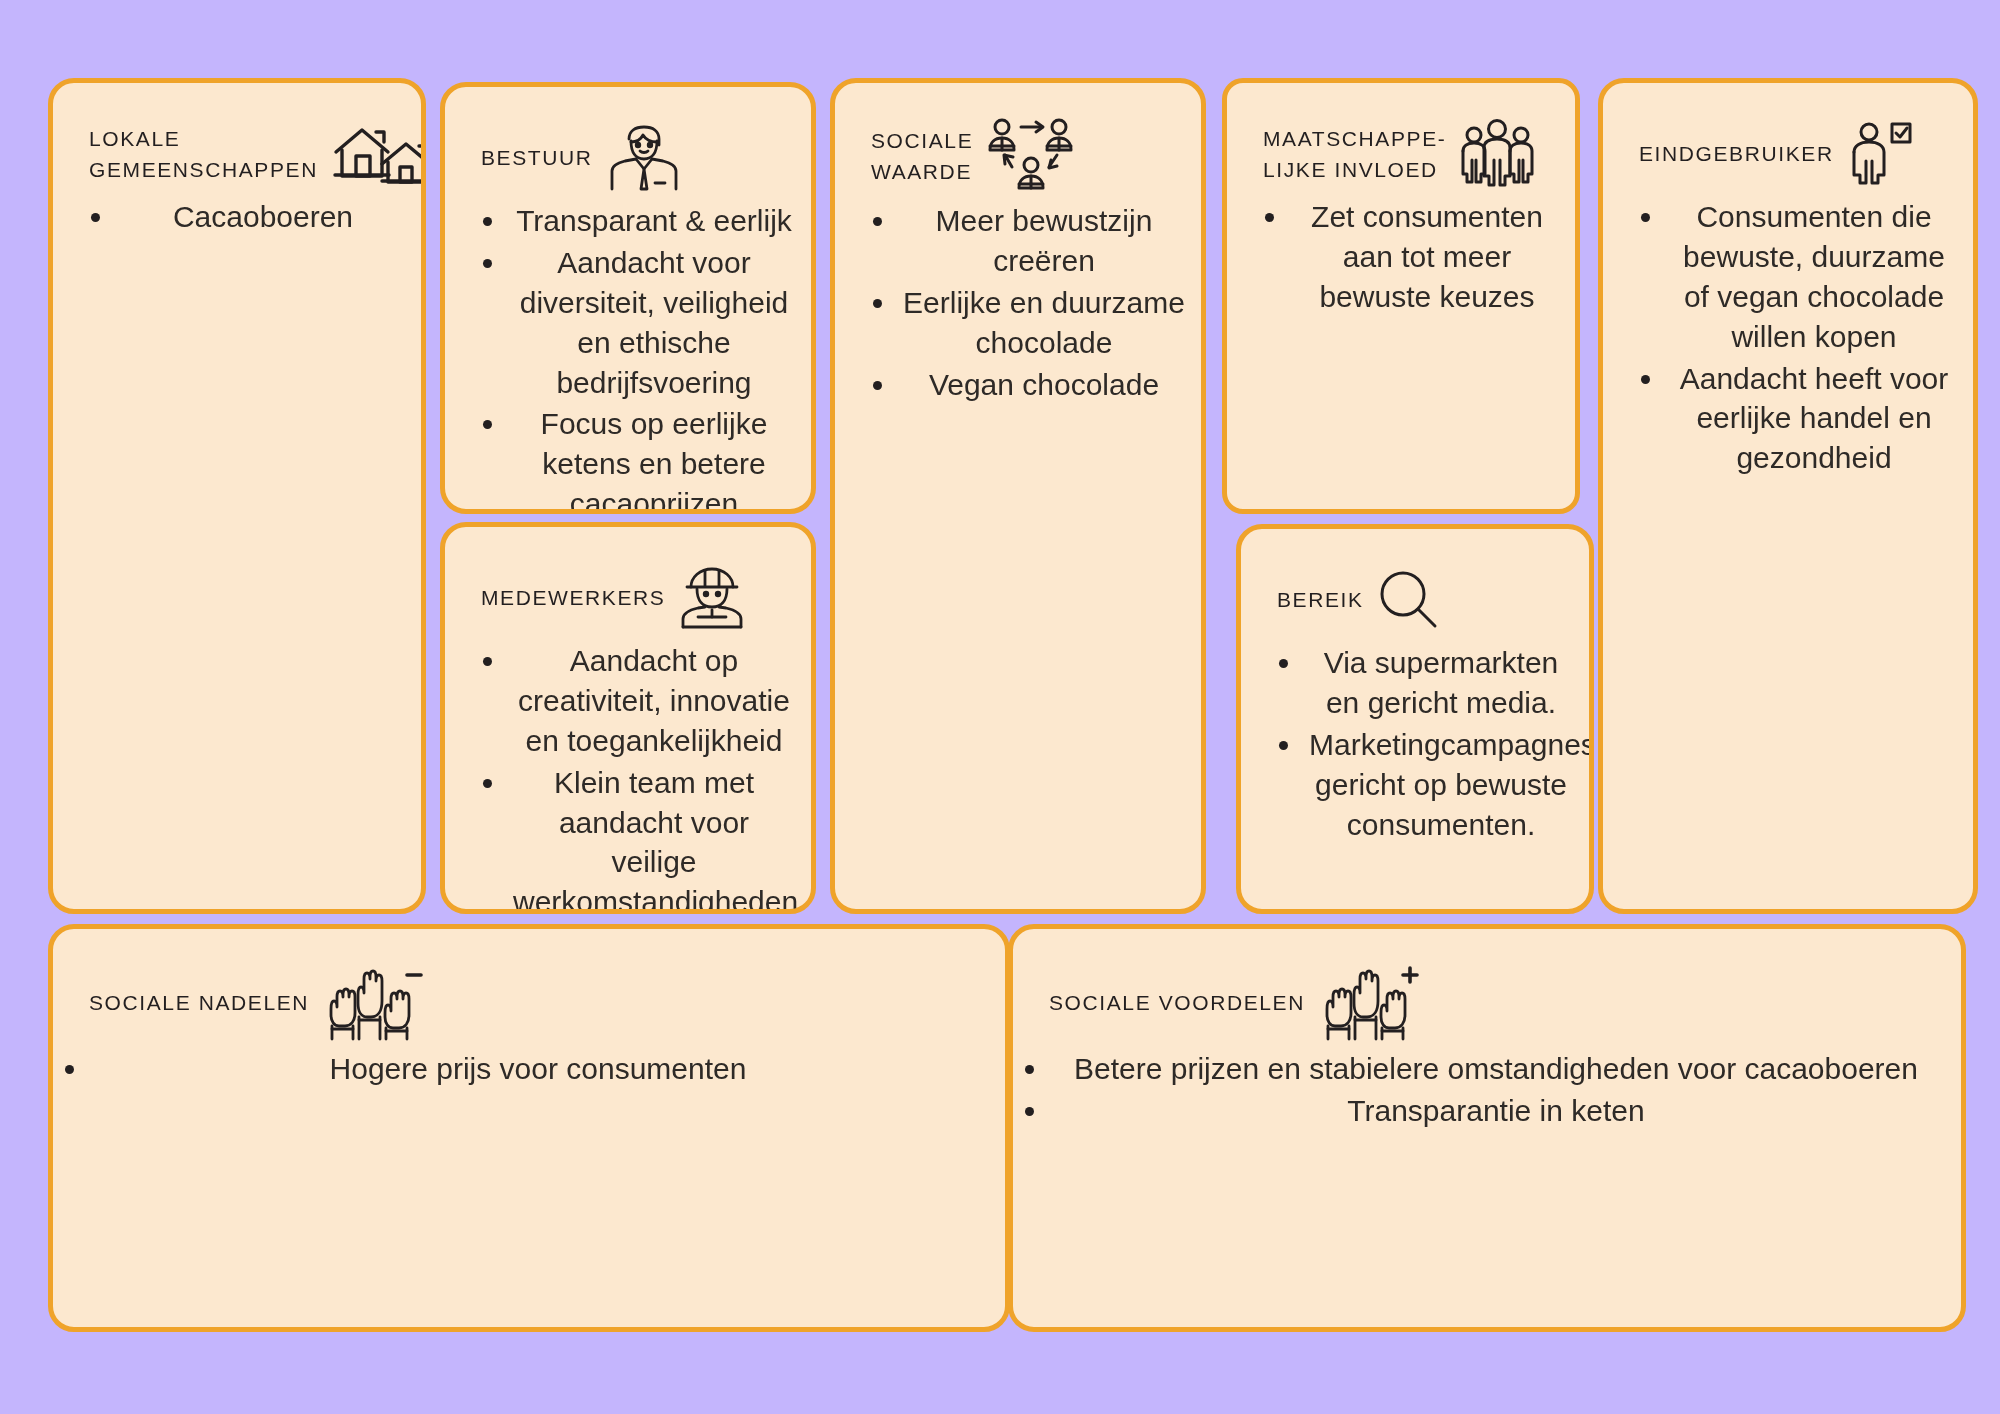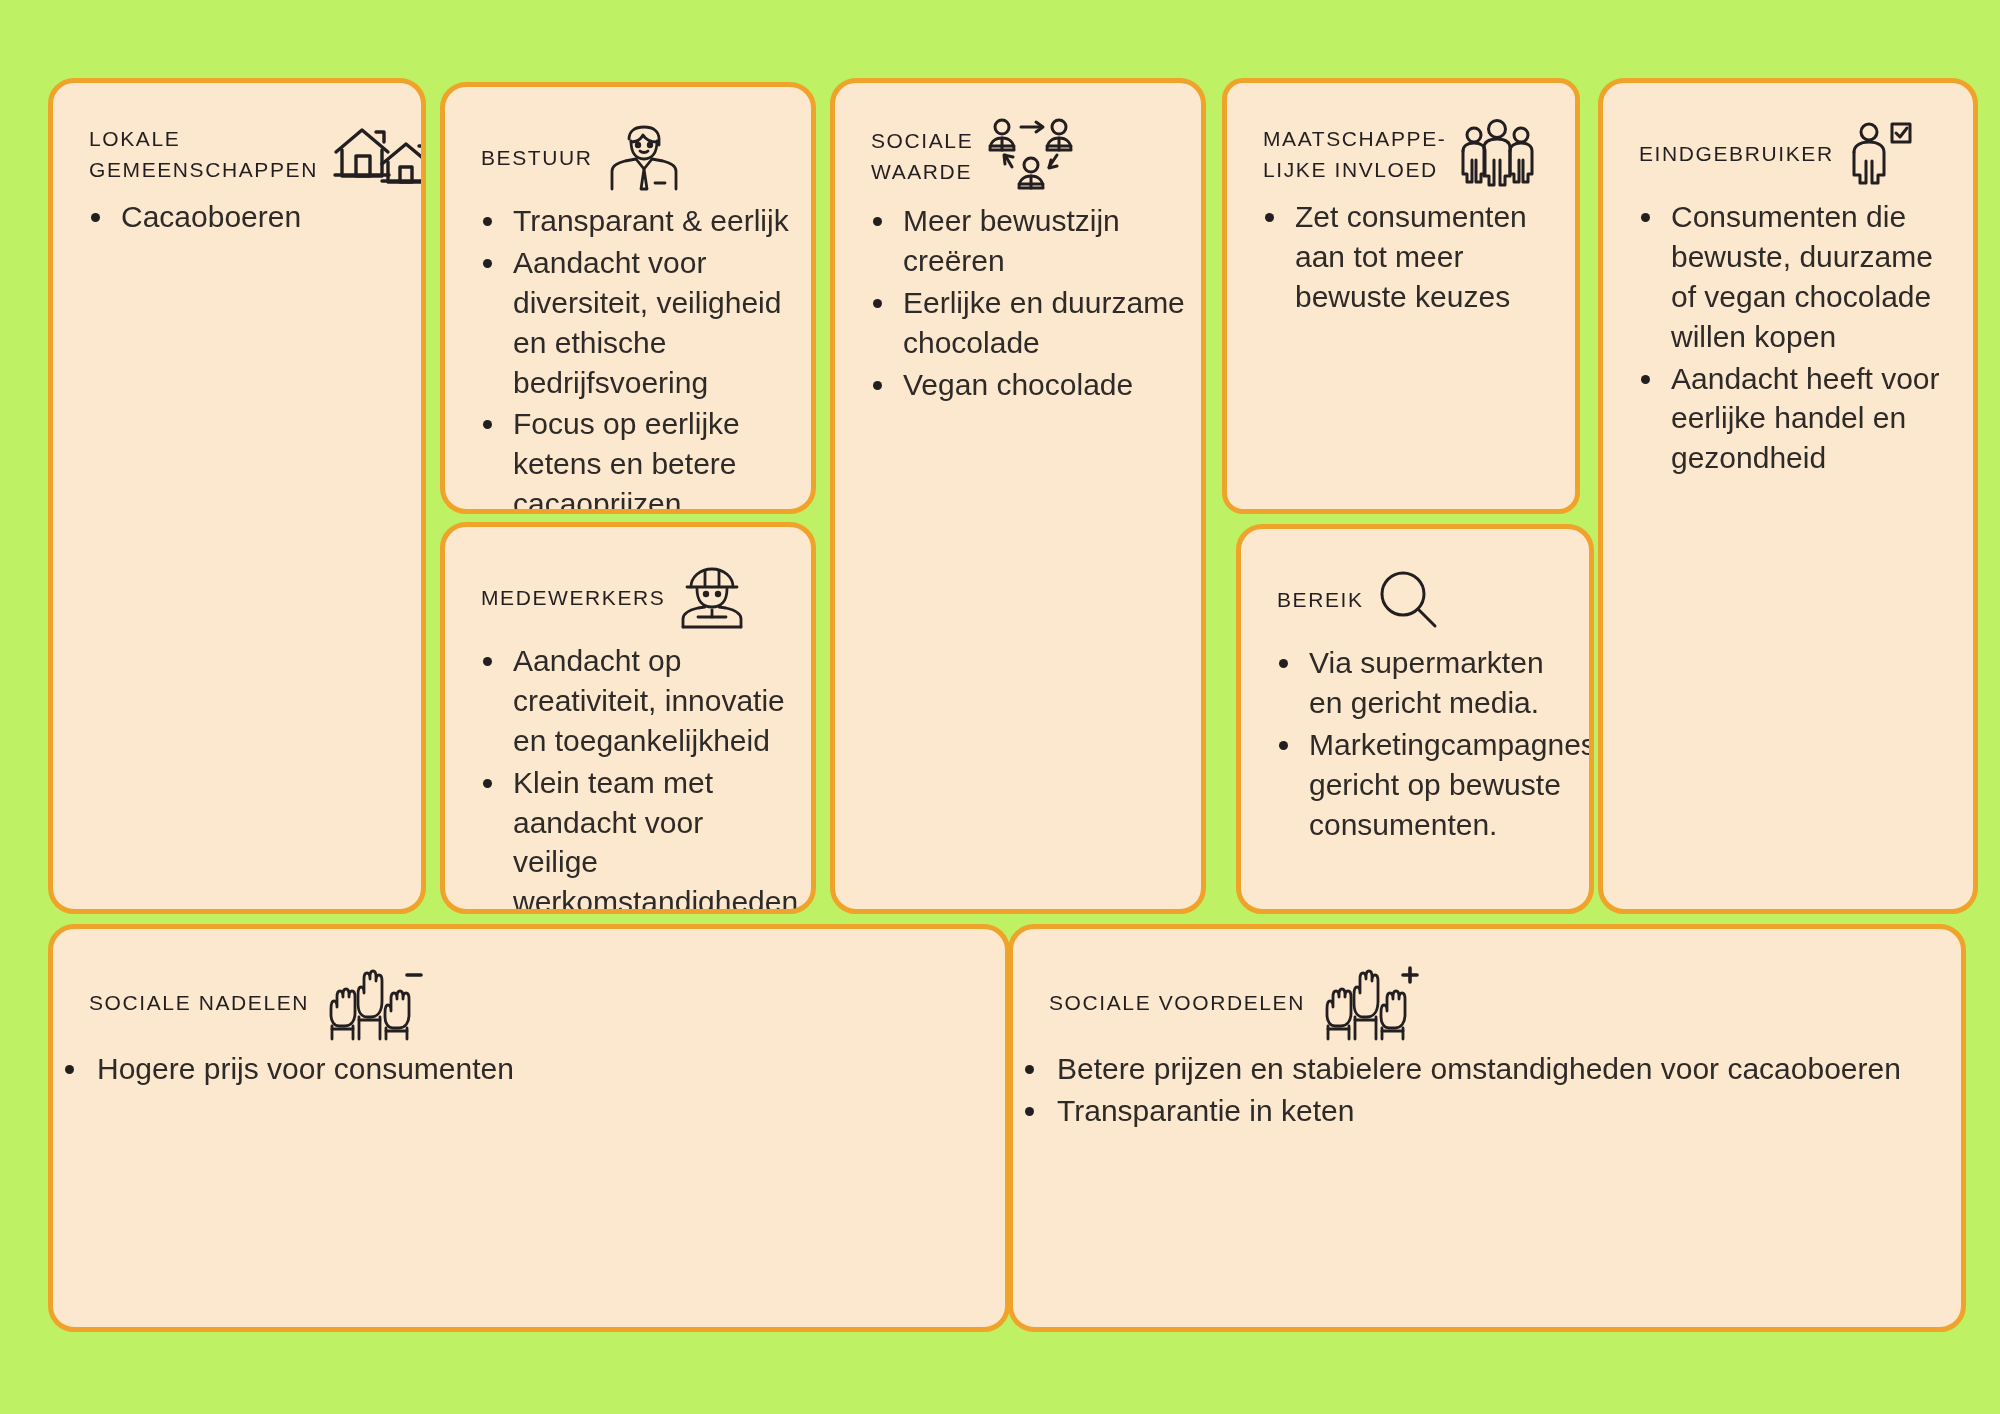--- a/index.html
+++ b/index.html
@@ -12,21 +12,21 @@
     height: 1414px;
     font-family: "Liberation Sans", sans-serif;
     color: #231f20;
     overflow: hidden;
   }
 
   #canvas {
     position: relative;
     width: 2000px;
     height: 1414px;
-    background: #bef264;
+    background: #c4b5fd;
   }
 
   .card {
     position: absolute;
     box-sizing: border-box;
     background: #FCE8CF;
     border: 5px solid #EFA32A;
     border-radius: 26px;
     padding: 0;
     overflow: hidden;
@@ -53,20 +53,21 @@
     flex: 0 0 auto;
     display: block;
     line-height: 0;
   }
   .card-icon svg { display: block; }
 
   .bullets {
     margin: 6px 0 0 0;
     padding: 0 26px 20px 72px;
     list-style: none;
+    text-align: center;
   }
   .bullets li {
     position: relative;
     font-size: 30px;
     line-height: 1.33;
     color: #2e2a27;
     margin: 0 0 2px 0;
     padding-left: 4px;
   }
   .bullets li::before {

